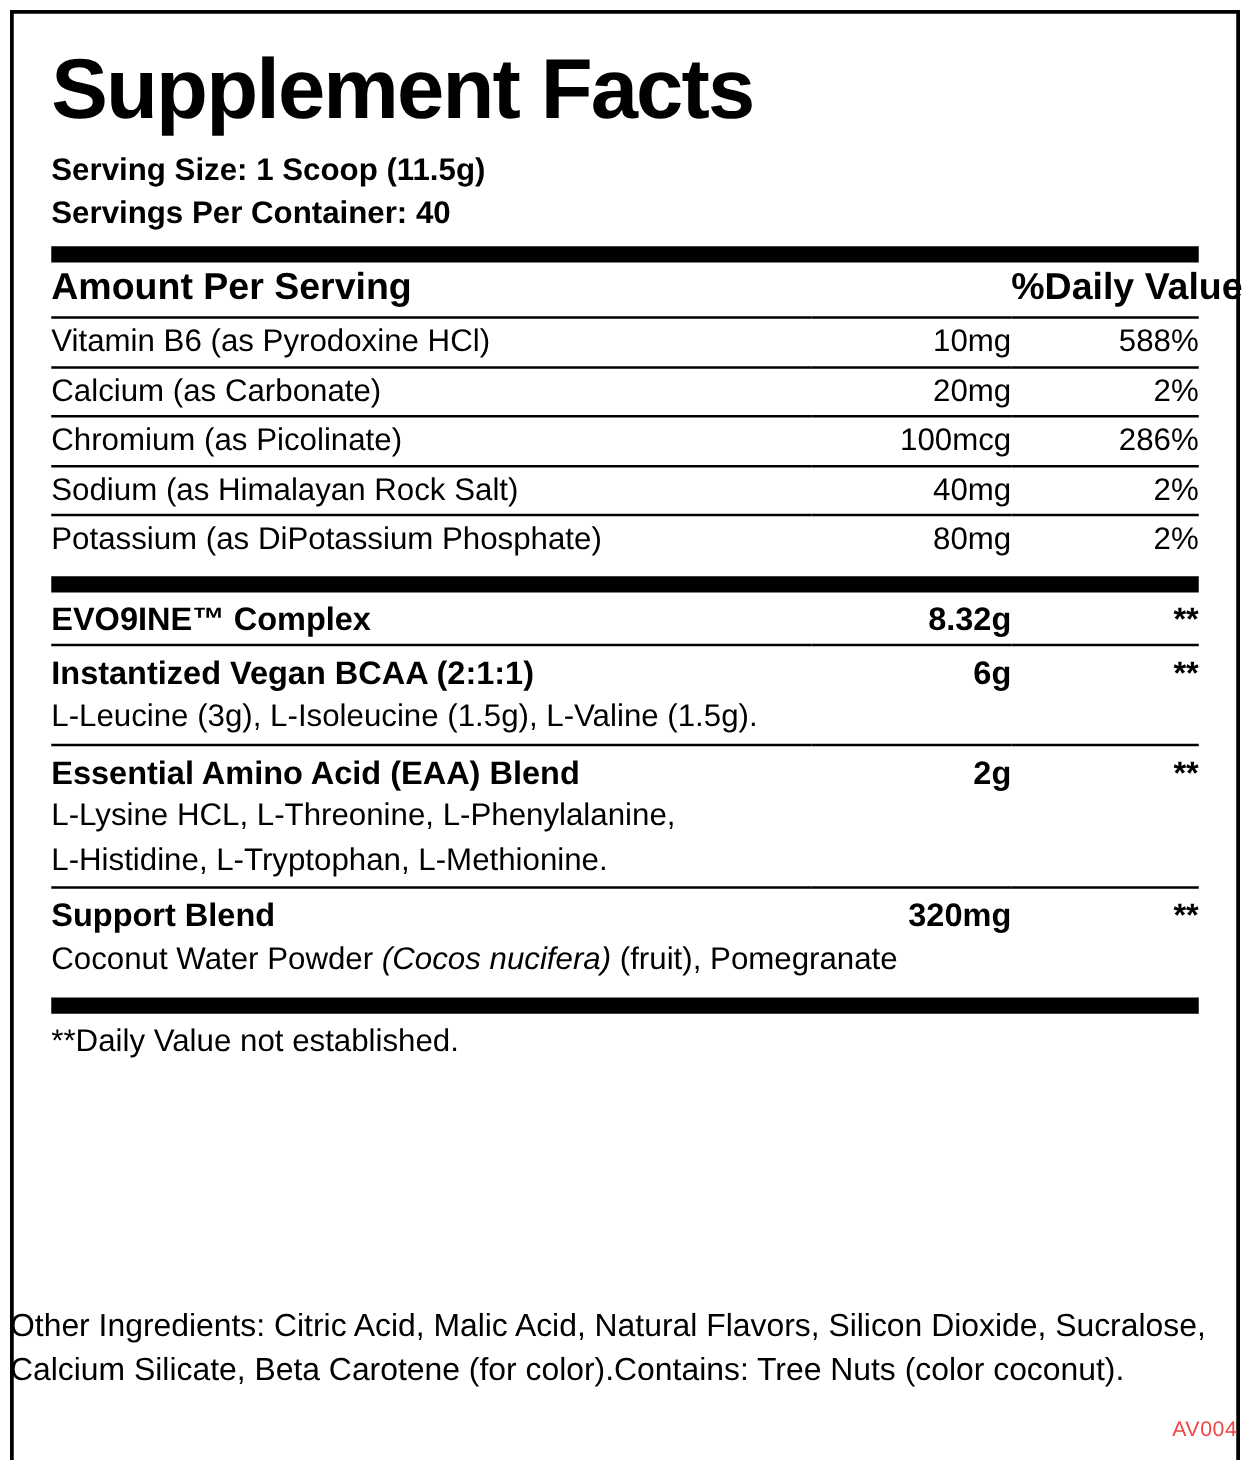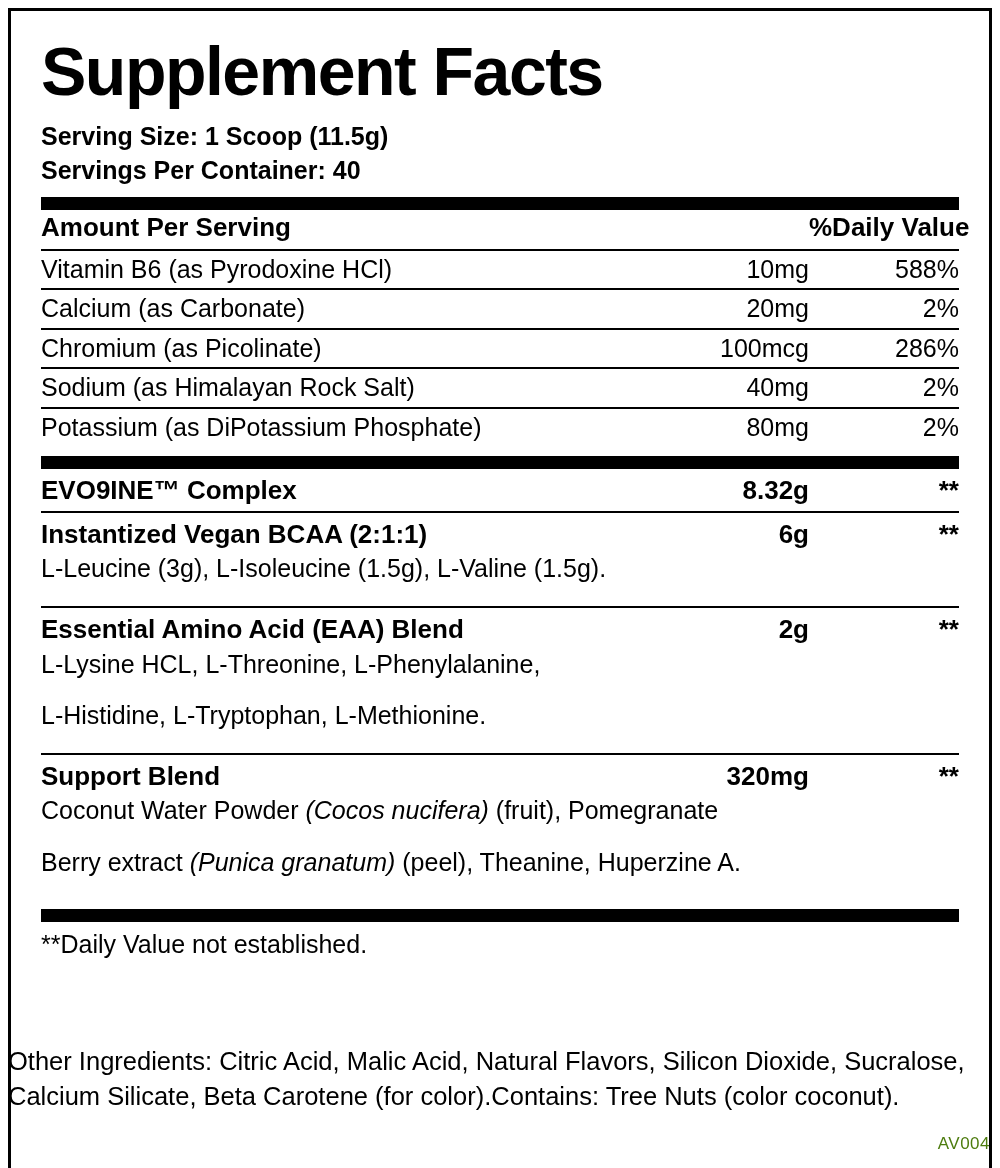--- a/index.html
+++ b/index.html
@@ -60,38 +60,38 @@
     font-size: 25px;
     vertical-align: bottom;
     line-height: 1.18;
   }
   td.c-name { text-align: left; }
   td.c-amt  { text-align: right; width: 160px; white-space: nowrap; }
   td.c-dv   { text-align: right; width: 150px; white-space: nowrap; }
 
   tr.headrow td {
     font-weight: 700;
-    font-size: 26px;
+    font-size: 30px;
     padding-bottom: 6px;
     padding-top: 2px;
   }
   tr.bordered td { border-bottom: 2px solid #000; }
 
   tr.blend-head td {
     font-weight: 700;
     font-size: 26px;
     padding-top: 6px;
     padding-bottom: 5px;
   }
   td.indent1 { padding-left: 14px; }
   td.indent2 { padding-left: 22px; }
   tr.sub-desc td {
     font-size: 25px;
     padding-top: 0px;
-    padding-bottom: 22px;
+    padding-bottom: 6px;
   }
   .ital { font-style: italic; }
 
   .footnote {
     font-size: 25px;
     padding-top: 8px;
   }
 
   .other {
     position: absolute;
@@ -102,21 +102,21 @@
     line-height: 1.36;
   }
   .other .row2 {
     display: flex;
   }
   .code {
     position: absolute;
     right: 10px;
     top: 1134px;
     font-size: 17px;
-    color: #4d7c0f;
+    color: #ef4444;
     letter-spacing: 0.5px;
   }
 </style>
 </head>
 <body>
 
 <div class="panel">
 
   <div class="title">Supplement Facts</div>
 
@@ -192,23 +192,20 @@
       <td class="c-name indent2" colspan="3">L-Histidine, L-Tryptophan, L-Methionine.</td>
     </tr>
 
     <tr class="blend-head">
       <td class="c-name indent1">Support Blend</td>
       <td class="c-amt">320mg</td>
       <td class="c-dv">**</td>
     </tr>
     <tr class="sub-desc">
       <td class="c-name indent2" colspan="3"><span>Coconut Water Powder </span><span class="ital">(Cocos nucifera)</span><span> (fruit), Pomegranate</span></td>
-    </tr>
-    <tr class="sub-desc">
-      <td class="c-name indent2" colspan="3"><span>Berry extract </span><span class="ital">(Punica granatum)</span><span> (peel), Theanine, Huperzine A.</span></td>
     </tr>
   </tbody>
     </table>
 
   <div class="rule-thick"></div>
 
   <div class="footnote">**Daily Value not established.</div>
 </div>
 
 <div class="other">

